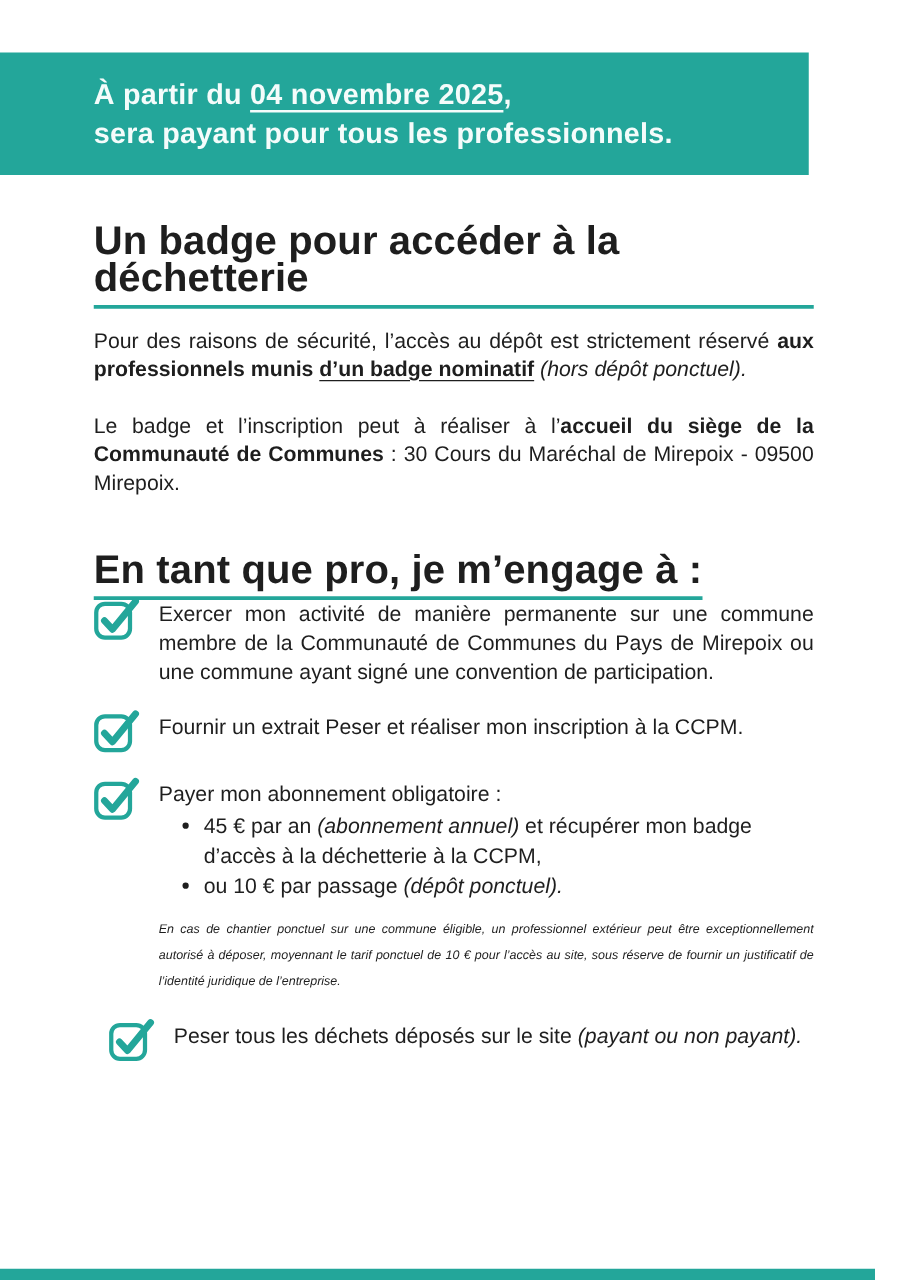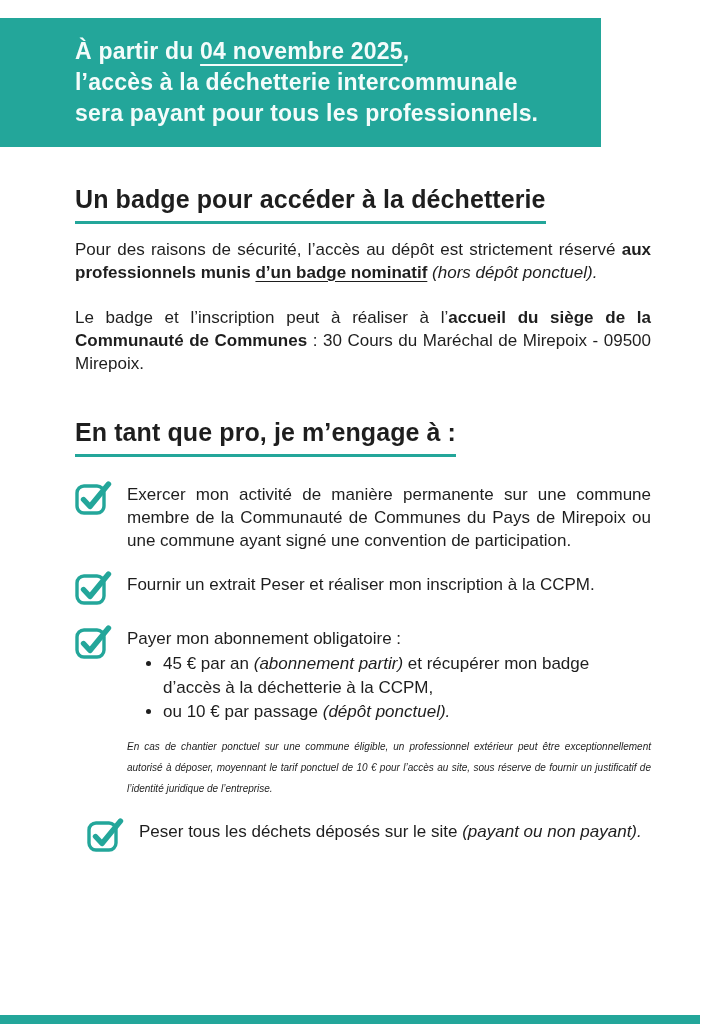--- a/index.html
+++ b/index.html
@@ -12,64 +12,63 @@
   .page{
     position:relative;
     width:721px;height:1024px;
     background:#ffffff;
     overflow:hidden;
     font-family:"Liberation Sans","DejaVu Sans",sans-serif;
     color:var(--text);
   }
   
   .banner{
-    margin-top:18px;
-    width:601px;
+    margin-top:42px;
+    width:647px;
     background:var(--teal);
     padding:18px 18px 18px 75px;
   }
   .banner p{
     margin:0;
     color:var(--banner_text);
     font-size:23px;
     font-weight:bold;
     line-height:31px;
     letter-spacing:.2px;
   }
   .banner .u-date{
     text-decoration:underline;
     text-underline-offset:5px;
     text-decoration-thickness:2px;
   }
   .content{padding:0 70px 0 75px;}
   h1,h2{
     display:inline-block;
     margin:0;
-    font-size:25px;
+    font-size:32px;
     font-weight:bold;
     line-height:30px;
     padding-bottom:7px;
     border-bottom:3px solid var(--teal);
     letter-spacing:.1px;
-    text-align:right;
   }
   .h1-wrap{margin-top:37px;}
   .h2-wrap{margin-top:42px;}
   .para{
     margin:14px 0 0 0;
     font-size:17px;
     line-height:23px;
     text-align:justify;
   }
   .para + .para{margin-top:22px;}
   .b{font-weight:bold;}
   .i{font-style:italic;}
   .u{text-decoration:underline;text-underline-offset:3px;}
   
-  .checklist{margin-top:26px;}
+  .checklist{}
   .check-item{
     display:flex;
     margin-bottom:21px;
   }
   .check-item:last-child{margin-bottom:0;padding-left:12px;}
   .check-icon{
     flex:0 0 52px;
     padding-top:0;
   }
   .check-icon svg{display:block;margin-top:-3px;}
@@ -107,21 +106,20 @@
     background:var(--teal);
   }
 </style>
 </head>
 <body>
 
 <div class="page">
 
   <div class="banner">
     <p><span>À partir du </span><span class="u-date">04 novembre 2025</span><span>,</span></p>
-    <p>l’accès à la déchetterie intercommunale</p>
     <p>sera payant pour tous les professionnels.</p>
   </div>
 
   <div class="content">
 
     <div class="h1-wrap"><h1>Un badge pour accéder à la déchetterie</h1></div>
 
     <p class="para"><span>Pour des raisons de sécurité, l’accès au dépôt est strictement réservé </span><span class="b">aux professionnels munis </span><span class="b u">d’un badge nominatif</span><span> </span><span class="i">(hors dépôt ponctuel).</span></p>
     <p class="para"><span>Le badge et l’inscription peut à réaliser à l’</span><span class="b">accueil du siège de la Communauté de Communes</span><span> : 30 Cours du Maréchal de Mirepoix - 09500 Mirepoix.</span></p>
 
@@ -154,21 +152,21 @@
         <div class="check-item">
           <span class="check-icon">
             <svg width="38" height="36" viewBox="0 0 38 36">
                 <rect x="2" y="6" width="27" height="27" rx="7" fill="none" stroke="#23a69a" stroke-width="3.4"></rect>
                 <path d="M8.5 19.5 L15 26.5 L33.5 4" fill="none" stroke="#23a69a" stroke-width="5.4" stroke-linecap="round" stroke-linejoin="round"></path>
               </svg>
           </span>
           <div class="check-text">
             <div><span>Payer mon abonnement obligatoire :</span></div>
             <ul class="sub-bullets">
-              <li><span>45 € par an </span><span class="i">(abonnement partir)</span><span> et récupérer mon badge d’accès à la déchetterie à la CCPM,</span></li>
+              <li><span>45 € par an </span><span class="i">(abonnement annuel)</span><span> et récupérer mon badge d’accès à la déchetterie à la CCPM,</span></li>
               <li><span>ou 10 € par passage </span><span class="i">(dépôt ponctuel).</span></li>
             </ul>
           </div>
         </div>
         <p class="note"><span class="i">En cas de chantier ponctuel sur une commune éligible, un professionnel extérieur peut être exceptionnellement autorisé à déposer, moyennant le tarif ponctuel de 10 € pour l’accès au site, sous réserve de fournir un justificatif de l’identité juridique de l’entreprise.</span></p>
       </div>
 
       <div class="check-item">
         <span class="check-icon">
           <svg width="38" height="36" viewBox="0 0 38 36">

